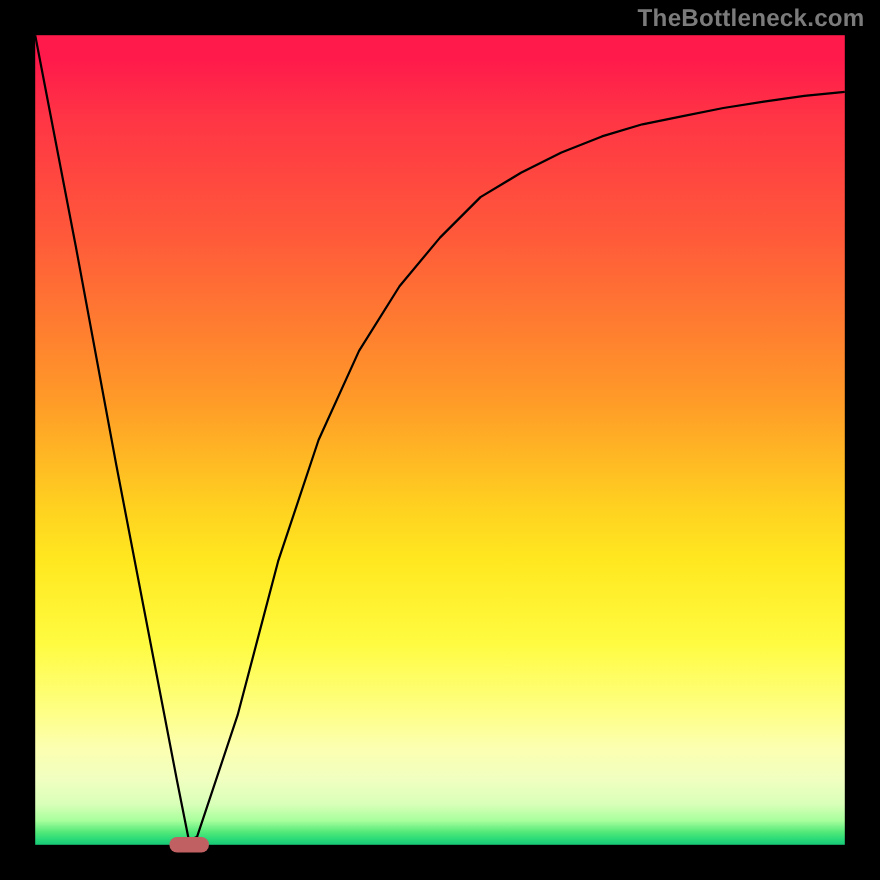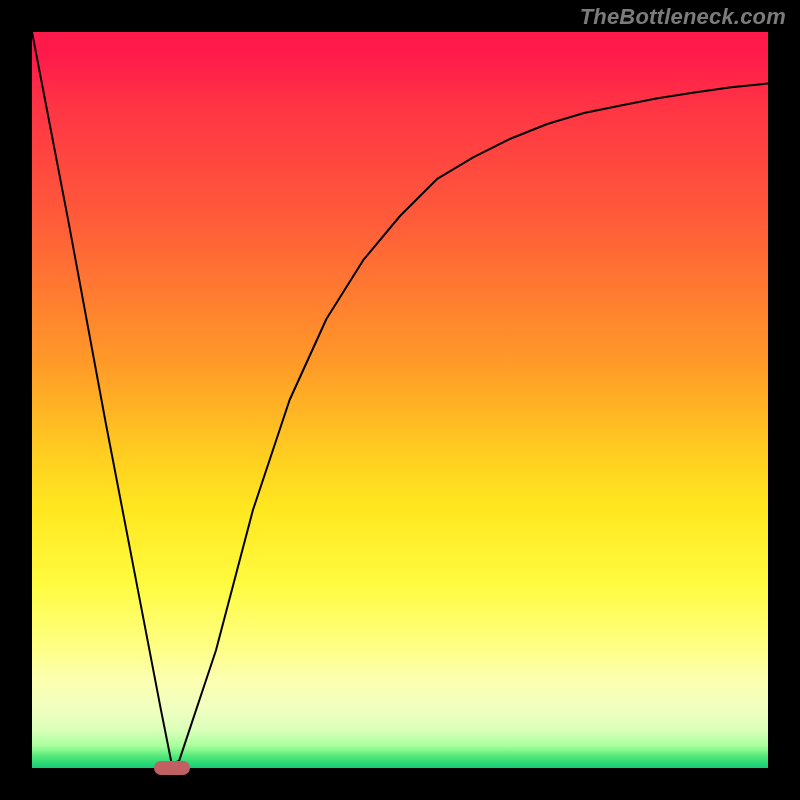--- a/index.html
+++ b/index.html
@@ -8,21 +8,20 @@
     width: 800px;
     height: 800px;
     background: #000;
     overflow: hidden;
   }
   .frame {
     position: relative;
     width: 800px;
     height: 800px;
     background: #000;
-    font-style: italic;
   }
   .plot-area {
     position: absolute;
     left: 32px;
     top: 32px;
     width: 736px;
     height: 736px;
     
     background: linear-gradient(
       to bottom,

